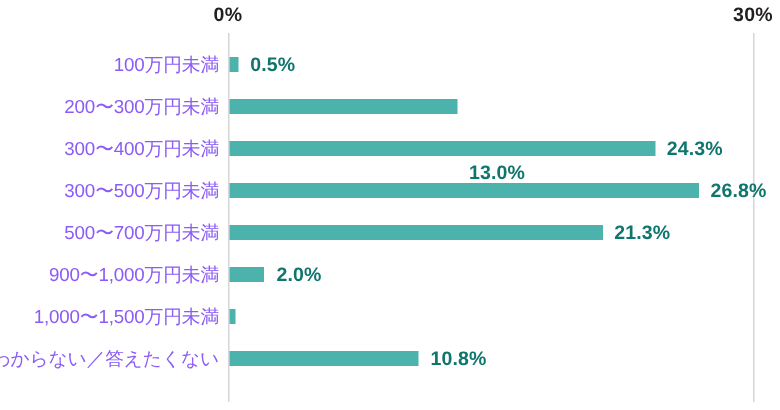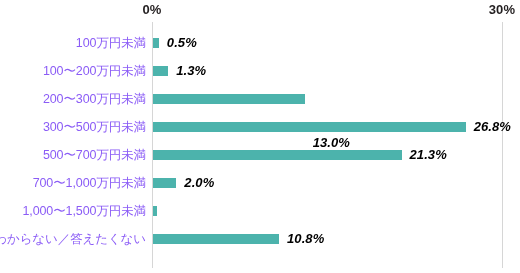--- a/index.html
+++ b/index.html
@@ -84,24 +84,23 @@
     height: 10px;
     background: #4cb3ac;
   }
   .bar-value {
     position: absolute;
     top: 0;
     height: 28px;
     line-height: 28px;
     font-size: 13px;
     font-weight: 700;
-    color: #000000;
+    color: #0f766e;
     white-space: nowrap;
     letter-spacing: 0.1px;
-    font-style: italic;
   }
 </style>
 </head>
 <body>
 
 <div id="chart-root">
 
   <div class="gridline" id="gridline-zero"></div>
   <div class="gridline" id="gridline-max"></div>
 
@@ -110,49 +109,49 @@
 
   <div id="rows">
       <div class="row">
         <div class="row-label">100万円未満</div>
         <div class="bar-track">
           <div class="bar" style="width: 5.83333px; background: rgb(76, 179, 172);"></div>
           <div class="bar-value" style="left: 13.8333px;">0.5%</div>
         </div>
       </div>
       <div class="row">
-        <div class="row-label">100〜200万円未満</div>
-        <div class="bar-track">
-          <div class="bar" style="width: 15.1667px; background: rgb(76, 179, 172);"></div>
-          <div class="bar-value" style="left: 23.1667px;">1.3%</div>
-        </div>
-      </div>
-      <div class="row">
         <div class="row-label">200〜300万円未満</div>
         <div class="bar-track">
           <div class="bar" style="width: 151.667px; background: rgb(76, 179, 172);"></div>
           <div class="bar-value" style="left: 159.667px; margin-top: 44px;">13.0%</div>
+        </div>
+      </div>
+      <div class="row">
+        <div class="row-label">300〜400万円未満</div>
+        <div class="bar-track">
+          <div class="bar" style="width: 283.5px; background: rgb(76, 179, 172);"></div>
+          <div class="bar-value" style="left: 291.5px;">24.3%</div>
         </div>
       </div>
       <div class="row">
         <div class="row-label">300〜500万円未満</div>
         <div class="bar-track">
           <div class="bar" style="width: 312.667px; background: rgb(76, 179, 172);"></div>
           <div class="bar-value" style="left: 320.667px;">26.8%</div>
         </div>
       </div>
       <div class="row">
         <div class="row-label">500〜700万円未満</div>
         <div class="bar-track">
           <div class="bar" style="width: 248.5px; background: rgb(76, 179, 172);"></div>
           <div class="bar-value" style="left: 256.5px;">21.3%</div>
         </div>
       </div>
       <div class="row">
-        <div class="row-label">700〜1,000万円未満</div>
+        <div class="row-label">900〜1,000万円未満</div>
         <div class="bar-track">
           <div class="bar" style="width: 23.3333px; background: rgb(76, 179, 172);"></div>
           <div class="bar-value" style="left: 31.3333px;">2.0%</div>
         </div>
       </div>
       <div class="row">
         <div class="row-label">1,000〜1,500万円未満</div>
         <div class="bar-track">
           <div class="bar" style="width: 3.5px; background: rgb(76, 179, 172);"></div>
         </div>

